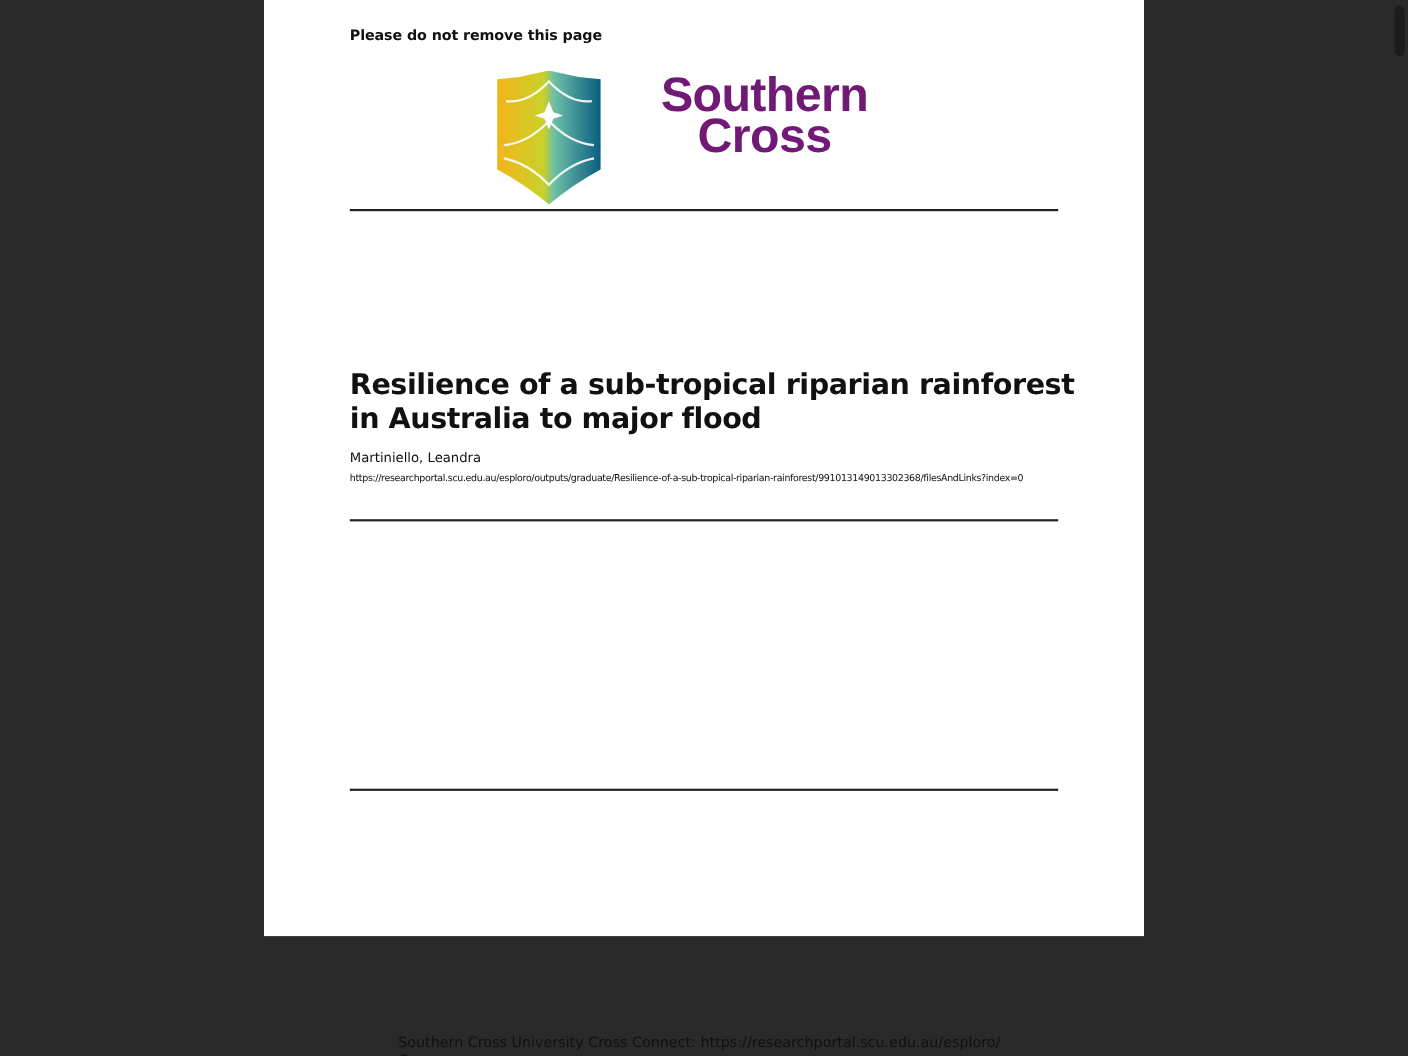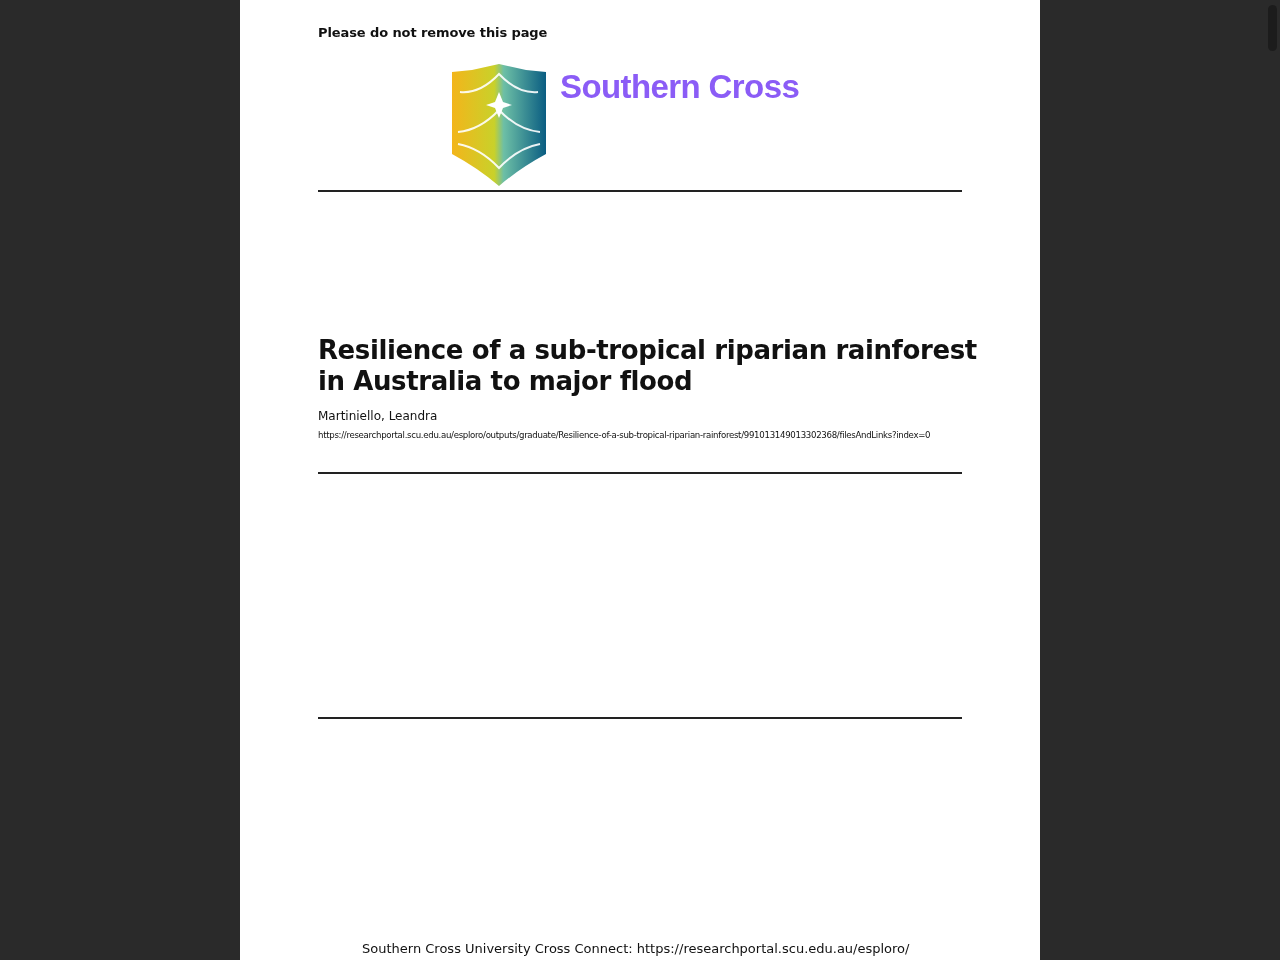--- a/index.html
+++ b/index.html
@@ -4,27 +4,27 @@
 <style>
   html, body { margin:0; padding:0; }
   body {
     width:1280px; height:960px; overflow:hidden;
     background:#2a2a2a;
     position:relative;
     font-family:"DejaVu Sans","Liberation Sans",sans-serif;
     color:#111;
   }
   .page {
-    position:absolute; left:240px; top:0; width:800px; height:960px;
+    position:absolute; left:240px; top:0; width:800px; height:851px;
     background:#ffffff;
   }
   .abs { position:absolute; }
   .notice { left:78px; top:25px; font-size:13px; font-weight:bold; letter-spacing:-0.1px; }
   .logo { left:210px; top:64px; width:380px; height:124px; }
-  .logo-text { position:absolute; left:110px; top:4px; color:#8b5cf6; font-weight:bold; font-size:33px; line-height:37px; letter-spacing:-0.6px; font-family:"Liberation Sans",sans-serif;text-align:center; }
+  .logo-text { position:absolute; left:110px; top:4px; color:#701a75; font-weight:bold; font-size:44px; line-height:37px; letter-spacing:-0.6px; font-family:"Liberation Sans",sans-serif;text-align:center; }
   .rule { left:78px; width:644px; height:0; border-top:2px solid #222; }
   .title { left:78px; top:335px; width:660px; font-size:26px; font-weight:bold; line-height:31px; letter-spacing:-0.4px; }
   .author { left:78px; top:409px; font-size:12px; }
   .url-small { left:78px; top:430px; width:645px; font-size:8.6px; line-height:10.5px; letter-spacing:-0.3px; word-break:break-all; }
   .citation { left:78px; top:660px; width:650px; font-size:13px; line-height:16px; }
   .footer { left:78px; top:941px; font-size:13px; line-height:15.6px;margin-left:44px; }
   .scrollbar { position:absolute; right:3px; top:5px; width:9px; height:46px; border-radius:5px; background:#1c1c1c; }
 </style>
 </head>
 <body>

